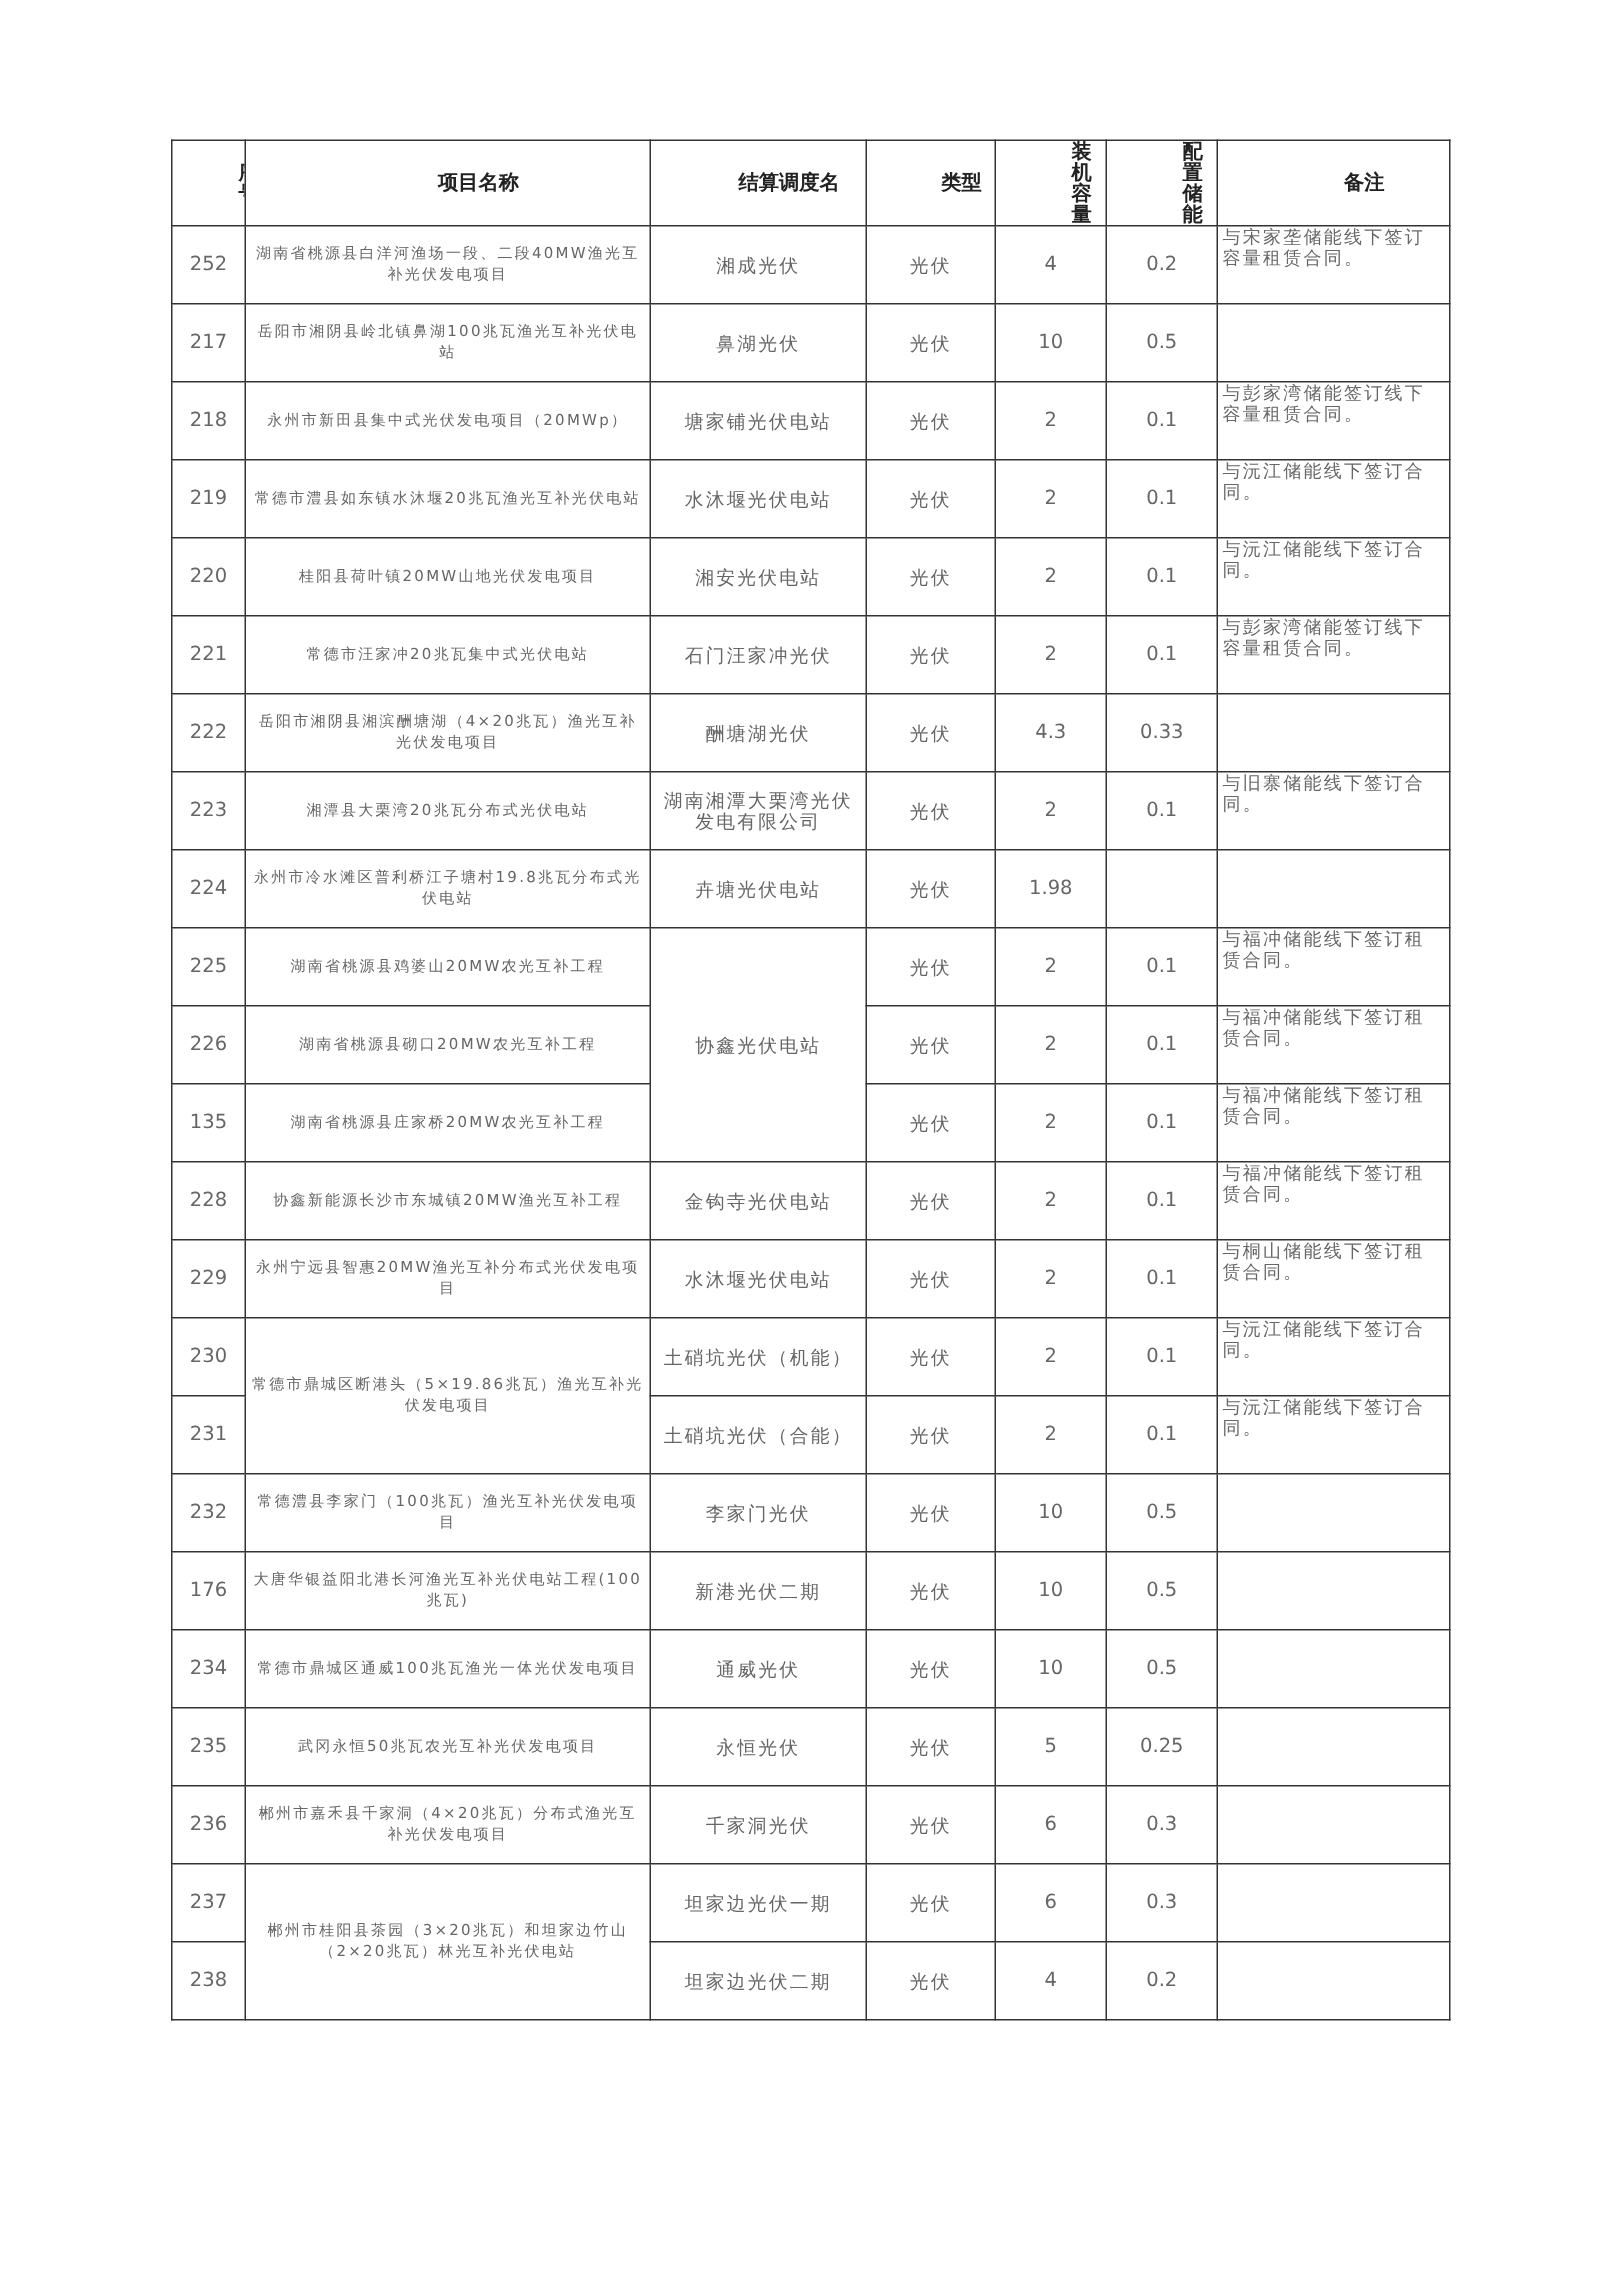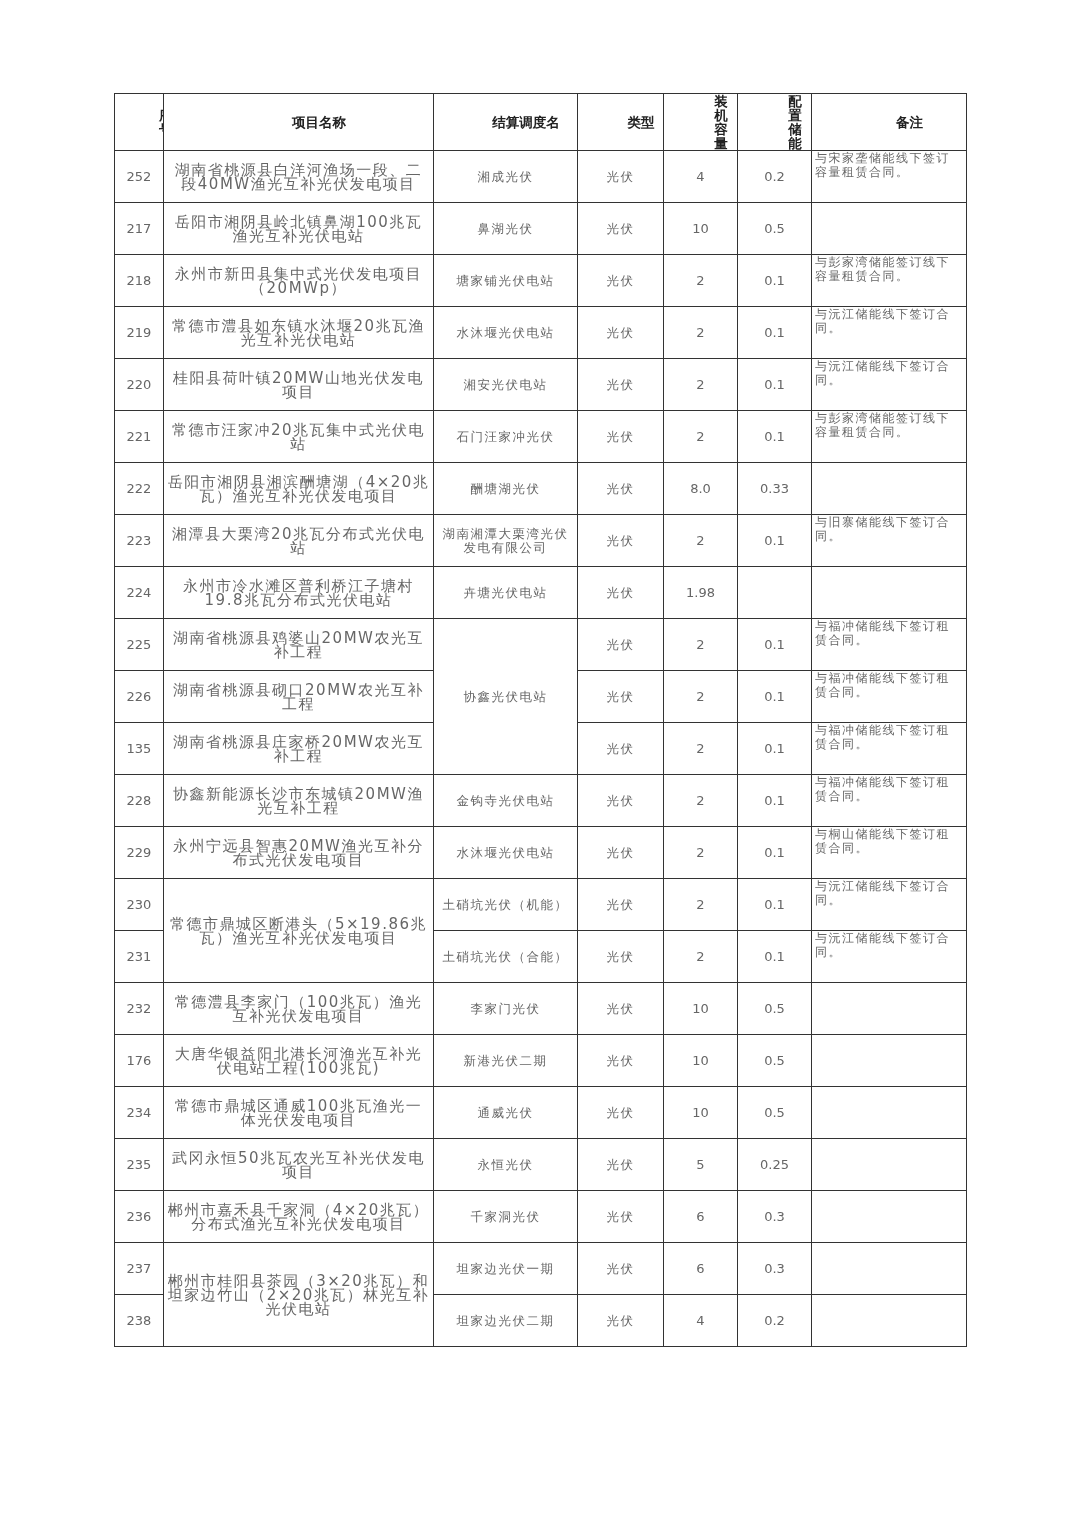--- a/index.html
+++ b/index.html
@@ -25,21 +25,21 @@
     height: 38px;
     font-weight: bold;
     color: #222;
     font-size: 13.5px;
     letter-spacing: 0;
     padding-left: 44px;
   }
   table.grid tr.row td { height: 51px; }
   table.grid td.num { color: #666; letter-spacing: 0; font-size: 13px; }
   table.grid td.note { text-align: left; vertical-align: top; font-size: 12px; line-height: 14px; letter-spacing: 1.5px; }
-  table.grid td.name { font-size: 15px; }
+  table.grid td.name { font-size: 10px; }
   col.c0 { width: 49px; }
   col.c1 { width: 270px; }
   col.c2 { width: 144px; }
   col.c3 { width: 86px; }
   col.c4 { width: 74px; }
   col.c5 { width: 74px; }
   col.c6 { width: 155px; }
 </style>
 </head>
 <body>
@@ -125,21 +125,21 @@
       <td class="num">2</td>
       <td class="num">0.1</td>
       <td class="note">与彭家湾储能签订线下容量租赁合同。</td>
     </tr>
 
     <tr class="row">
       <td class="num">222</td>
       <td class="name">岳阳市湘阴县湘滨酬塘湖（4×20兆瓦）渔光互补光伏发电项目</td>
       <td>酬塘湖光伏</td>
       <td>光伏</td>
-      <td class="num">8.0</td>
+      <td class="num">4.3</td>
       <td class="num">0.33</td>
       <td class="note"></td>
     </tr>
 
     <tr class="row">
       <td class="num">223</td>
       <td class="name">湘潭县大栗湾20兆瓦分布式光伏电站</td>
       <td>湖南湘潭大栗湾光伏发电有限公司</td>
       <td>光伏</td>
       <td class="num">2</td>

